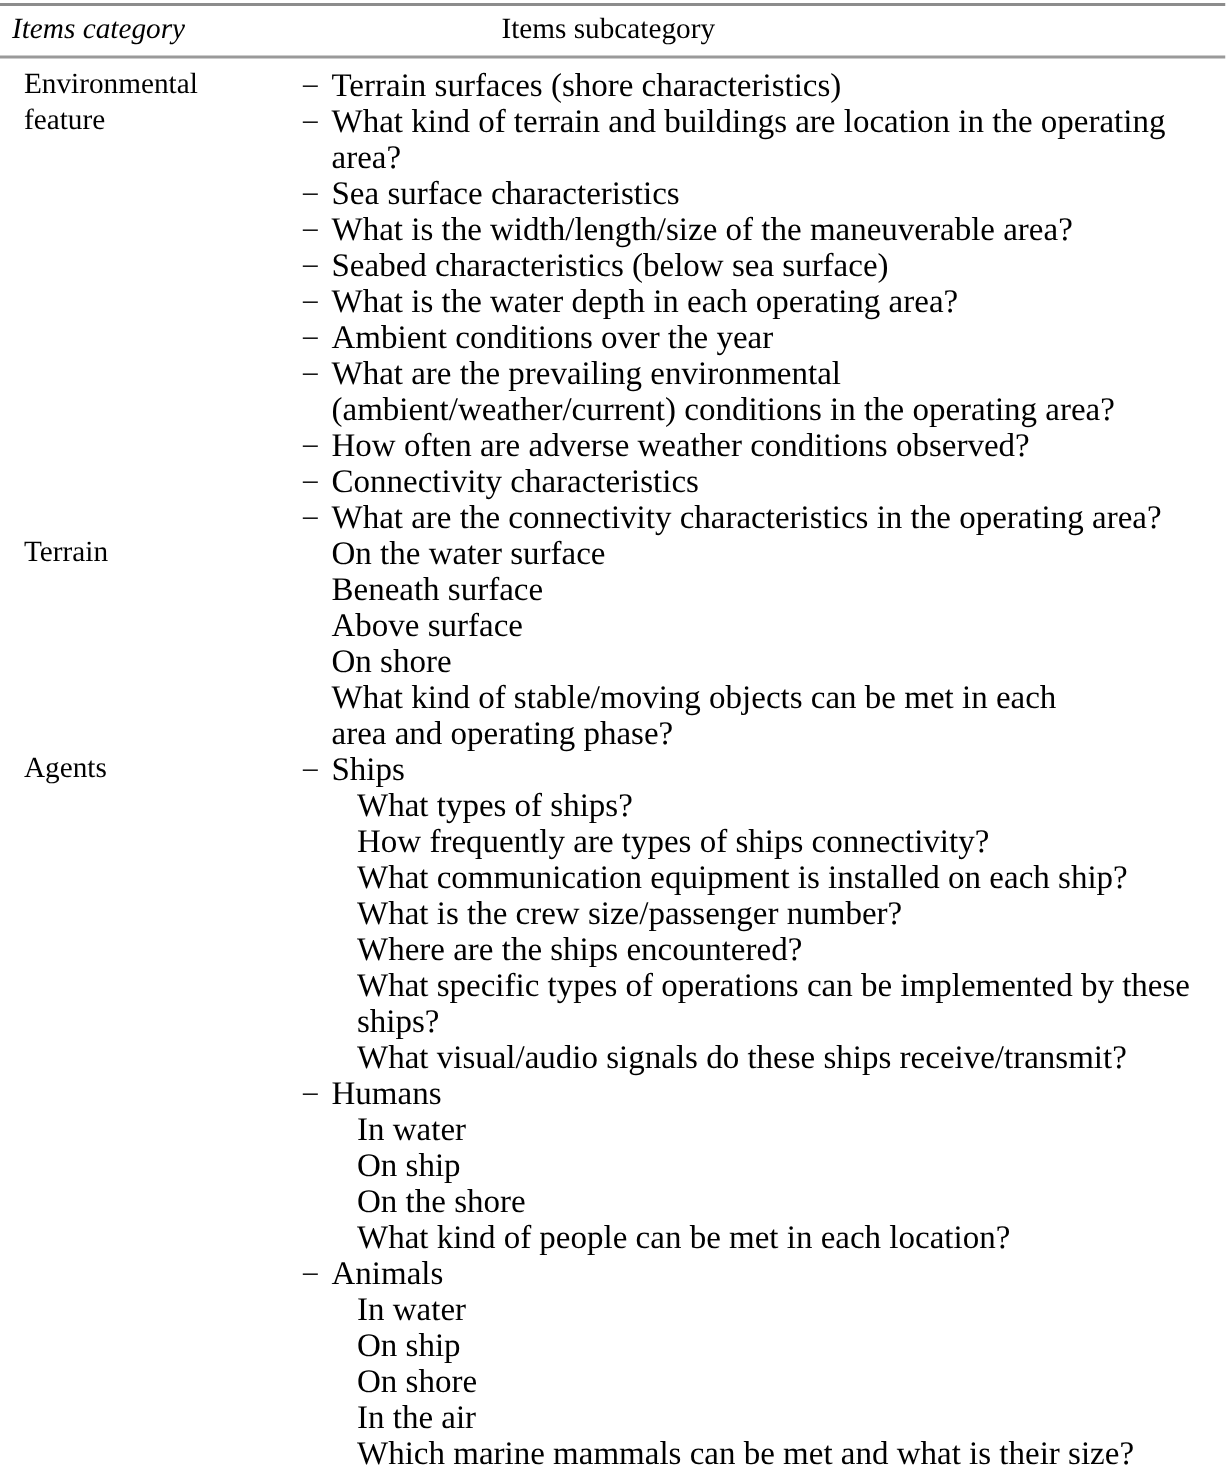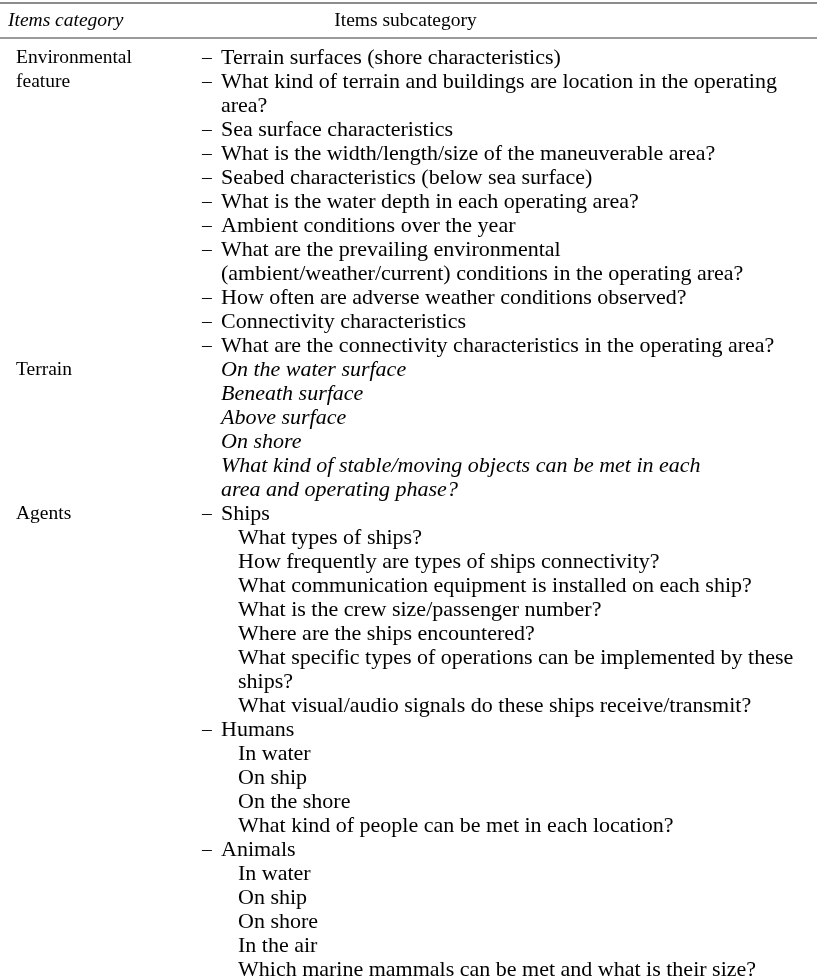--- a/index.html
+++ b/index.html
@@ -96,21 +96,20 @@
   .item .dash.blank { visibility: hidden; }
   .item .txt {
     flex: 1 1 auto;
     font-size: 22px;
     line-height: 24px;
     max-width: 573px;
   }
   
   .item.nomarker .txt {
     max-width: 524px;
-    font-style: italic;
   }
   
   .item.sub .txt {
     margin-left: 36px;
     max-width: 573px;
   }
 </style>
 </head>
 <body>
 

